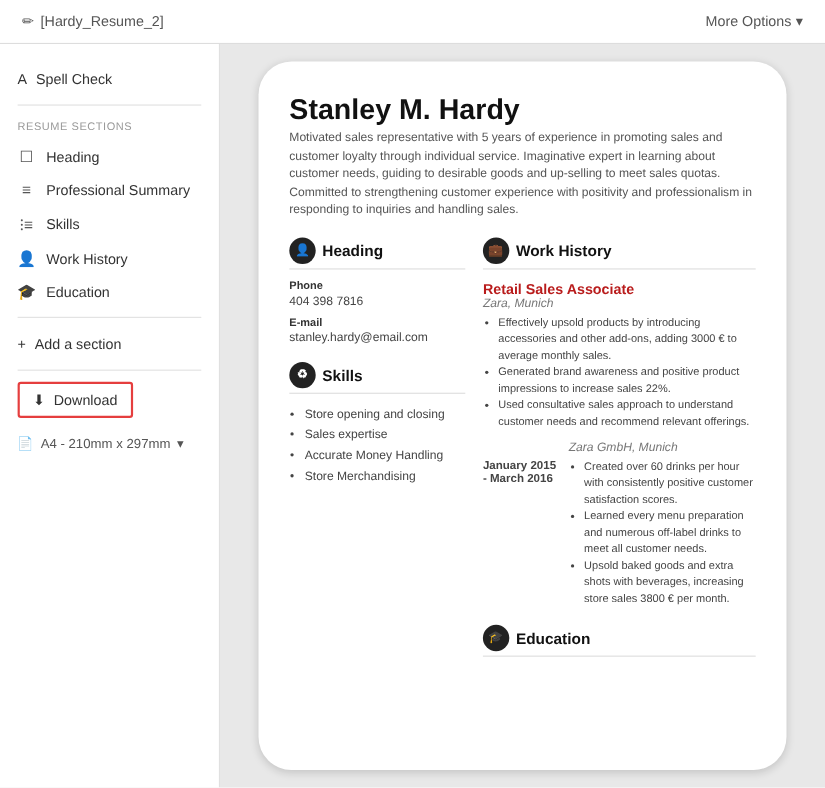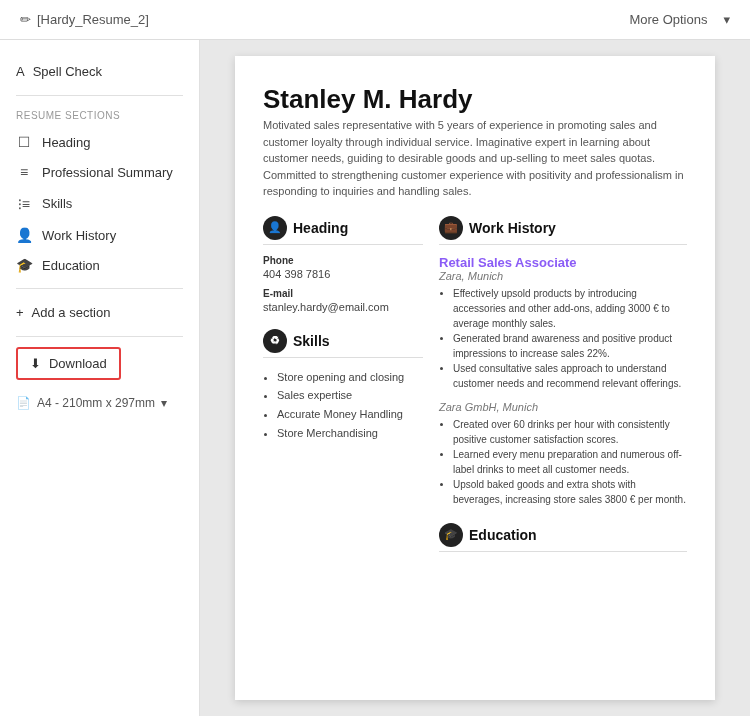--- a/index.html
+++ b/index.html
@@ -27,21 +27,21 @@
       display: flex;
       align-items: center;
       gap: 6px;
     }
     .top-bar-options {
       font-size: 13px;
       color: #555;
       cursor: pointer;
       display: flex;
       align-items: center;
-      gap: 16px;
+      gap: 4px;
     }
 
     
     .main-layout {
       display: flex;
       height: calc(716px - 40px);
     }
 
     
     .sidebar {
@@ -143,20 +143,21 @@
     }
 
     
     .resume-paper {
       background: #fff;
       width: 480px;
       min-height: 640px;
       padding: 28px 28px 28px 28px;
       box-shadow: 0 2px 8px rgba(0,0,0,0.15);
       font-family: 'Arial', sans-serif;
+      border-radius: 30px;
     }
 
     .resume-name {
       font-size: 26px;
       font-weight: bold;
       color: #111;
       margin-bottom: 2px;
     }
     .resume-profession {
       font-size: 13px;
@@ -221,21 +222,21 @@
     .skills-list {
       list-style: disc;
       padding-left: 14px;
       font-size: 11px;
       color: #444;
       line-height: 1.7;
     }
     .work-title {
       font-size: 13px;
       font-weight: bold;
-      color: #8b5cf6;
+      color: #b91c1c;
     }
     .work-company {
       font-size: 11px;
       color: #777;
       font-style: italic;
       margin-bottom: 4px;
     }
     .work-bullets {
       list-style: disc;
       padding-left: 14px;
@@ -375,20 +376,21 @@
               <div class="work-company">Zara, Munich</div>
               <ul class="work-bullets">
                 <li>Effectively upsold products by introducing accessories and other add-ons, adding 3000 € to average monthly sales.</li>
                 <li>Generated brand awareness and positive product impressions to increase sales 22%.</li>
                 <li>Used consultative sales approach to understand customer needs and recommend relevant offerings.</li>
               </ul>
             </div>
           </div>
 
           <div class="work-two-col" style="margin-top:10px;">
+            <div class="work-dates-col">January 2015 - March 2016</div>
             <div class="work-details-col">
               <div class="work-company">Zara GmbH, Munich</div>
               <ul class="work-bullets">
                 <li>Created over 60 drinks per hour with consistently positive customer satisfaction scores.</li>
                 <li>Learned every menu preparation and numerous off-label drinks to meet all customer needs.</li>
                 <li>Upsold baked goods and extra shots with beverages, increasing store sales 3800 € per month.</li>
               </ul>
             </div>
           </div>
 

